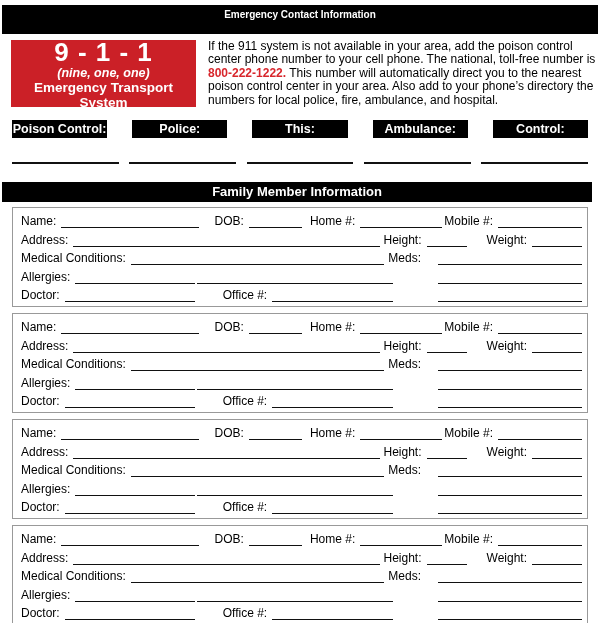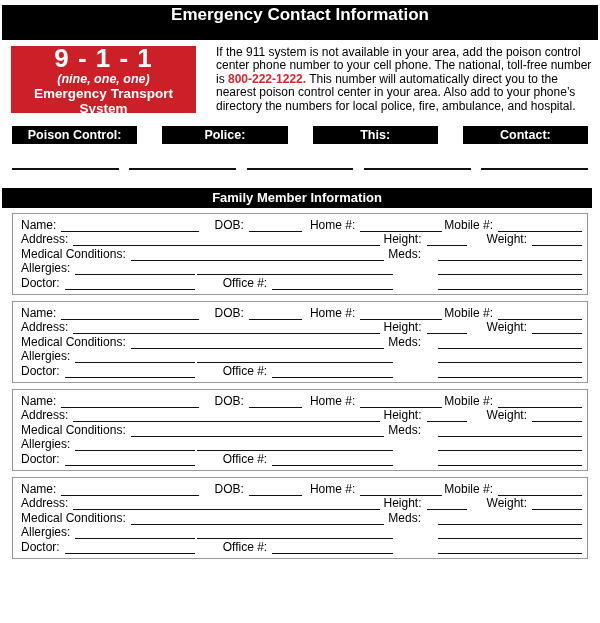--- a/index.html
+++ b/index.html
@@ -21,22 +21,22 @@
   }
   
   .bar{
     background:var(--black);
     color:#fff;
     font-weight:bold;
     text-align:center;
   }
   .title-bar{
     margin:5px 2px 0 2px;
-    height:35px;line-height:19px;
-    font-size:17px;
+    height:29px;line-height:19px;
+    font-size:10px;
   }
   .family-bar{
     margin:18px 8px 0 2px;
     height:20px;line-height:20px;
     font-size:13px;
   }
   
   .top-row{
     margin-top:6px;
     padding-left:11px;
@@ -49,21 +49,21 @@
     color:#fff;
     text-align:center;
     font-weight:bold;
     display:flex;flex-direction:column;justify-content:center;
     flex-shrink:0;
   }
   .red-box .num{font-size:26px;line-height:28px;letter-spacing:1px;}
   .red-box .words{font-size:12.5px;line-height:14px;font-style:italic;}
   .red-box .sub{font-size:13.5px;line-height:15px;}
   .para{
-    margin:0 0 0 20px;
+    margin:0 0 0 12px;
     width:397px;
     font-size:12px;
     line-height:13.4px;
     text-align:left;
   }
   .phone{color:var(--phone-red);font-weight:bold;}
   
   .labels-row{
     margin:13px 12px 0 12px;
     display:flex;
@@ -87,21 +87,21 @@
   .blank-line{
     flex:1;
     height:2px;
     background:var(--line-black);
   }
   
   .blocks{
     margin:5px 12px 0 12px;
   }
   .fblock{
-    height:82px;
+    height:100px;
     border:1.5px solid var(--border-gray);
     background:#fff;
     margin-bottom:6px;
     box-sizing:border-box;
     padding:3px 5px 4px 8px;
     display:flex;
     flex-direction:column;
     justify-content:space-between;
   }
   .frow{
@@ -141,21 +141,22 @@
       <div class="words">(nine, one, one)</div>
       <div class="sub">Emergency Transport System</div>
     </div>
     <p class="para"><span>If the 911 system is not available in your area, add the poison control center phone number to your cell phone. The national, toll-free number is </span><span class="phone">800-222-1222.</span><span> This number will automatically direct you to the nearest poison control center in your area. Also add to your phone’s directory the numbers for local police, fire, ambulance, and hospital.</span></p>
   </div>
 
   <div class="labels-row" id="labels-row">
       <div class="black-label">Poison Control:</div>
       <div class="black-label">Police:</div>
       <div class="black-label">This:</div>
-      <div class="black-label">Contact:</div>
+      <div class="black-label">Ambulance:</div>
+      <div class="black-label">Control:</div>
     </div>
   <div class="blanks-row" id="blanks-row">
       <div class="blank-line"></div>
       <div class="blank-line"></div>
       <div class="blank-line"></div>
       <div class="blank-line"></div>
       <div class="blank-line"></div>
     </div>
 
   <div class="bar family-bar">Family Member Information</div>

